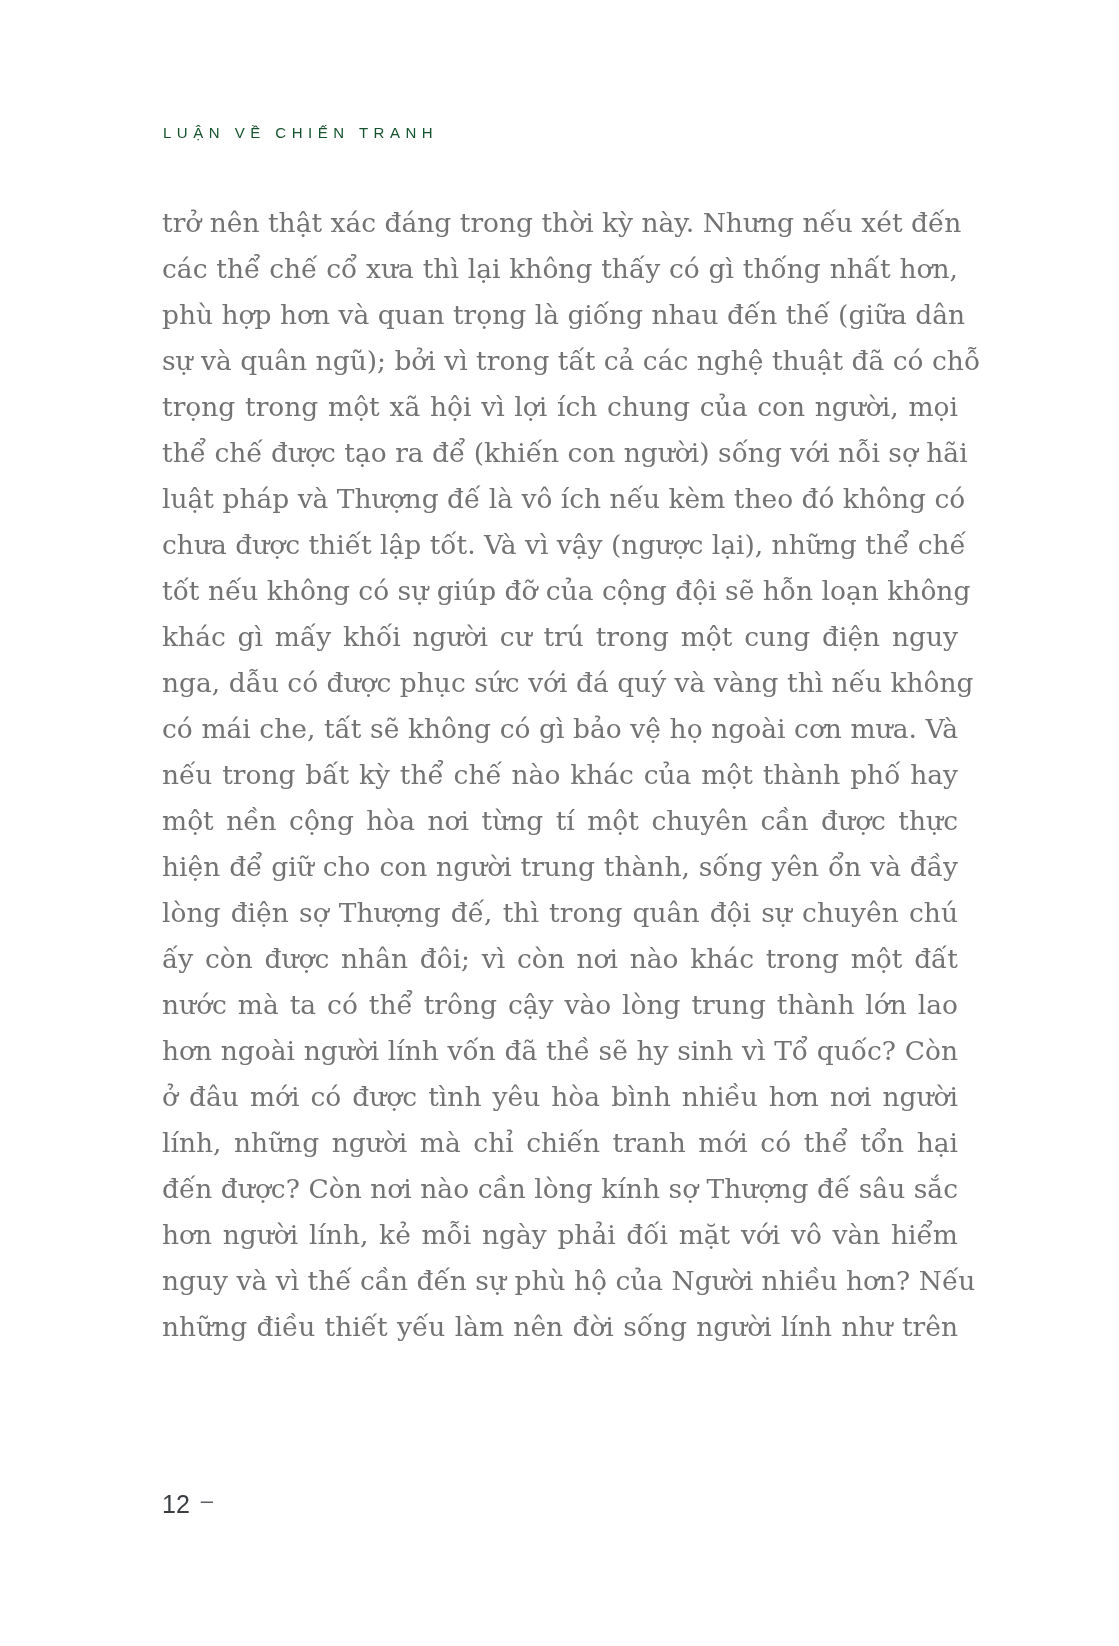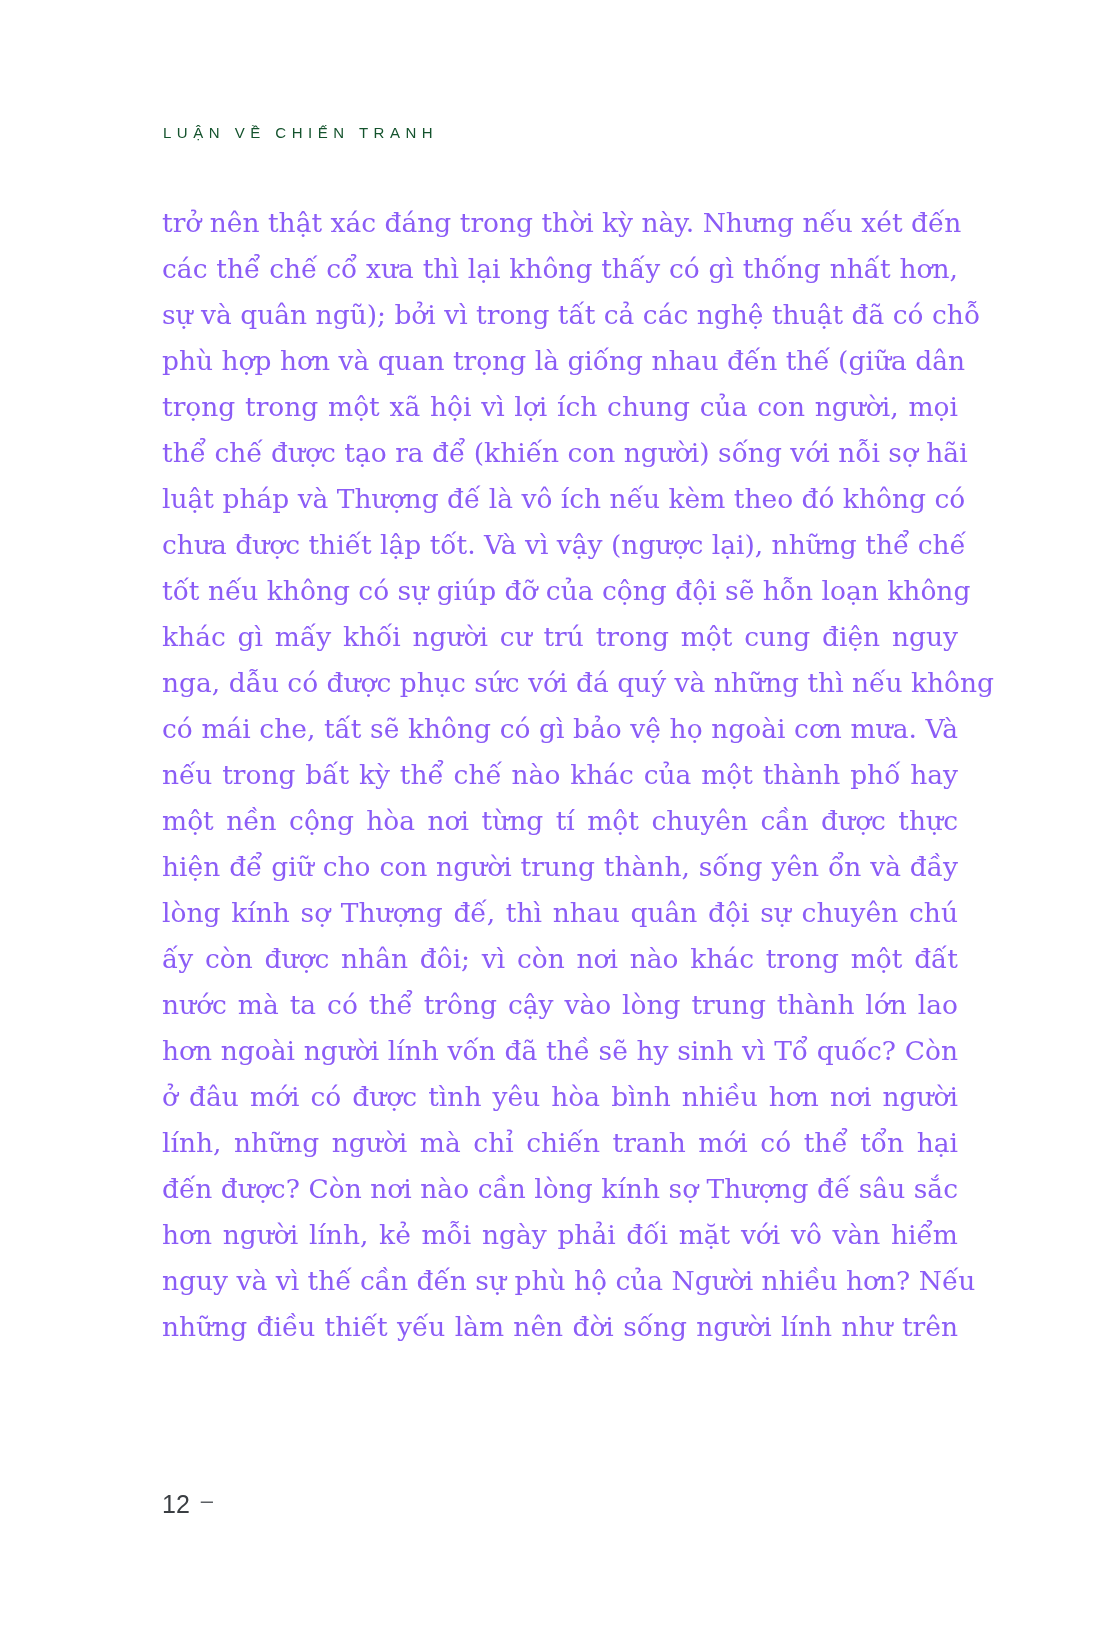--- a/index.html
+++ b/index.html
@@ -24,21 +24,21 @@
   }
   .body-text {
     position: absolute;
     left: 162px;
     top: 200px;
     width: 796px;
   }
   .body-line {
     font-size: 26.5px;
     line-height: 46px;
-    color: #8b5cf6;
+    color: #737373;
     text-align: justify;
     text-align-last: justify;
     white-space: nowrap;
     height: 46px;
   }
   .page-footer {
     position: absolute;
     left: 162px;
     top: 1490px;
     display: flex;
@@ -60,34 +60,34 @@
 </head>
 <body>
 
 <div class="page">
 
   <div class="running-head">LUẬN VỀ CHIẾN TRANH</div>
 
   <div class="body-text">
       <div class="body-line">trở nên thật xác đáng trong thời kỳ này. Nhưng nếu xét đến</div>
       <div class="body-line">các thể chế cổ xưa thì lại không thấy có gì thống nhất hơn,</div>
+      <div class="body-line">phù hợp hơn và quan trọng là giống nhau đến thế (giữa dân</div>
       <div class="body-line">sự và quân ngũ); bởi vì trong tất cả các nghệ thuật đã có chỗ</div>
-      <div class="body-line">phù hợp hơn và quan trọng là giống nhau đến thế (giữa dân</div>
       <div class="body-line">trọng trong một xã hội vì lợi ích chung của con người, mọi</div>
       <div class="body-line">thể chế được tạo ra để (khiến con người) sống với nỗi sợ hãi</div>
       <div class="body-line">luật pháp và Thượng đế là vô ích nếu kèm theo đó không có</div>
       <div class="body-line">chưa được thiết lập tốt. Và vì vậy (ngược lại), những thể chế</div>
       <div class="body-line">tốt nếu không có sự giúp đỡ của cộng đội sẽ hỗn loạn không</div>
       <div class="body-line">khác gì mấy khối người cư trú trong một cung điện nguy</div>
-      <div class="body-line">nga, dẫu có được phục sức với đá quý và những thì nếu không</div>
+      <div class="body-line">nga, dẫu có được phục sức với đá quý và vàng thì nếu không</div>
       <div class="body-line">có mái che, tất sẽ không có gì bảo vệ họ ngoài cơn mưa. Và</div>
       <div class="body-line">nếu trong bất kỳ thể chế nào khác của một thành phố hay</div>
       <div class="body-line">một nền cộng hòa nơi từng tí một chuyên cần được thực</div>
       <div class="body-line">hiện để giữ cho con người trung thành, sống yên ổn và đầy</div>
-      <div class="body-line">lòng kính sợ Thượng đế, thì nhau quân đội sự chuyên chú</div>
+      <div class="body-line">lòng điện sợ Thượng đế, thì trong quân đội sự chuyên chú</div>
       <div class="body-line">ấy còn được nhân đôi; vì còn nơi nào khác trong một đất</div>
       <div class="body-line">nước mà ta có thể trông cậy vào lòng trung thành lớn lao</div>
       <div class="body-line">hơn ngoài người lính vốn đã thề sẽ hy sinh vì Tổ quốc? Còn</div>
       <div class="body-line">ở đâu mới có được tình yêu hòa bình nhiều hơn nơi người</div>
       <div class="body-line">lính, những người mà chỉ chiến tranh mới có thể tổn hại</div>
       <div class="body-line">đến được? Còn nơi nào cần lòng kính sợ Thượng đế sâu sắc</div>
       <div class="body-line">hơn người lính, kẻ mỗi ngày phải đối mặt với vô vàn hiểm</div>
       <div class="body-line">nguy và vì thế cần đến sự phù hộ của Người nhiều hơn? Nếu</div>
       <div class="body-line">những điều thiết yếu làm nên đời sống người lính như trên</div>
     </div>

